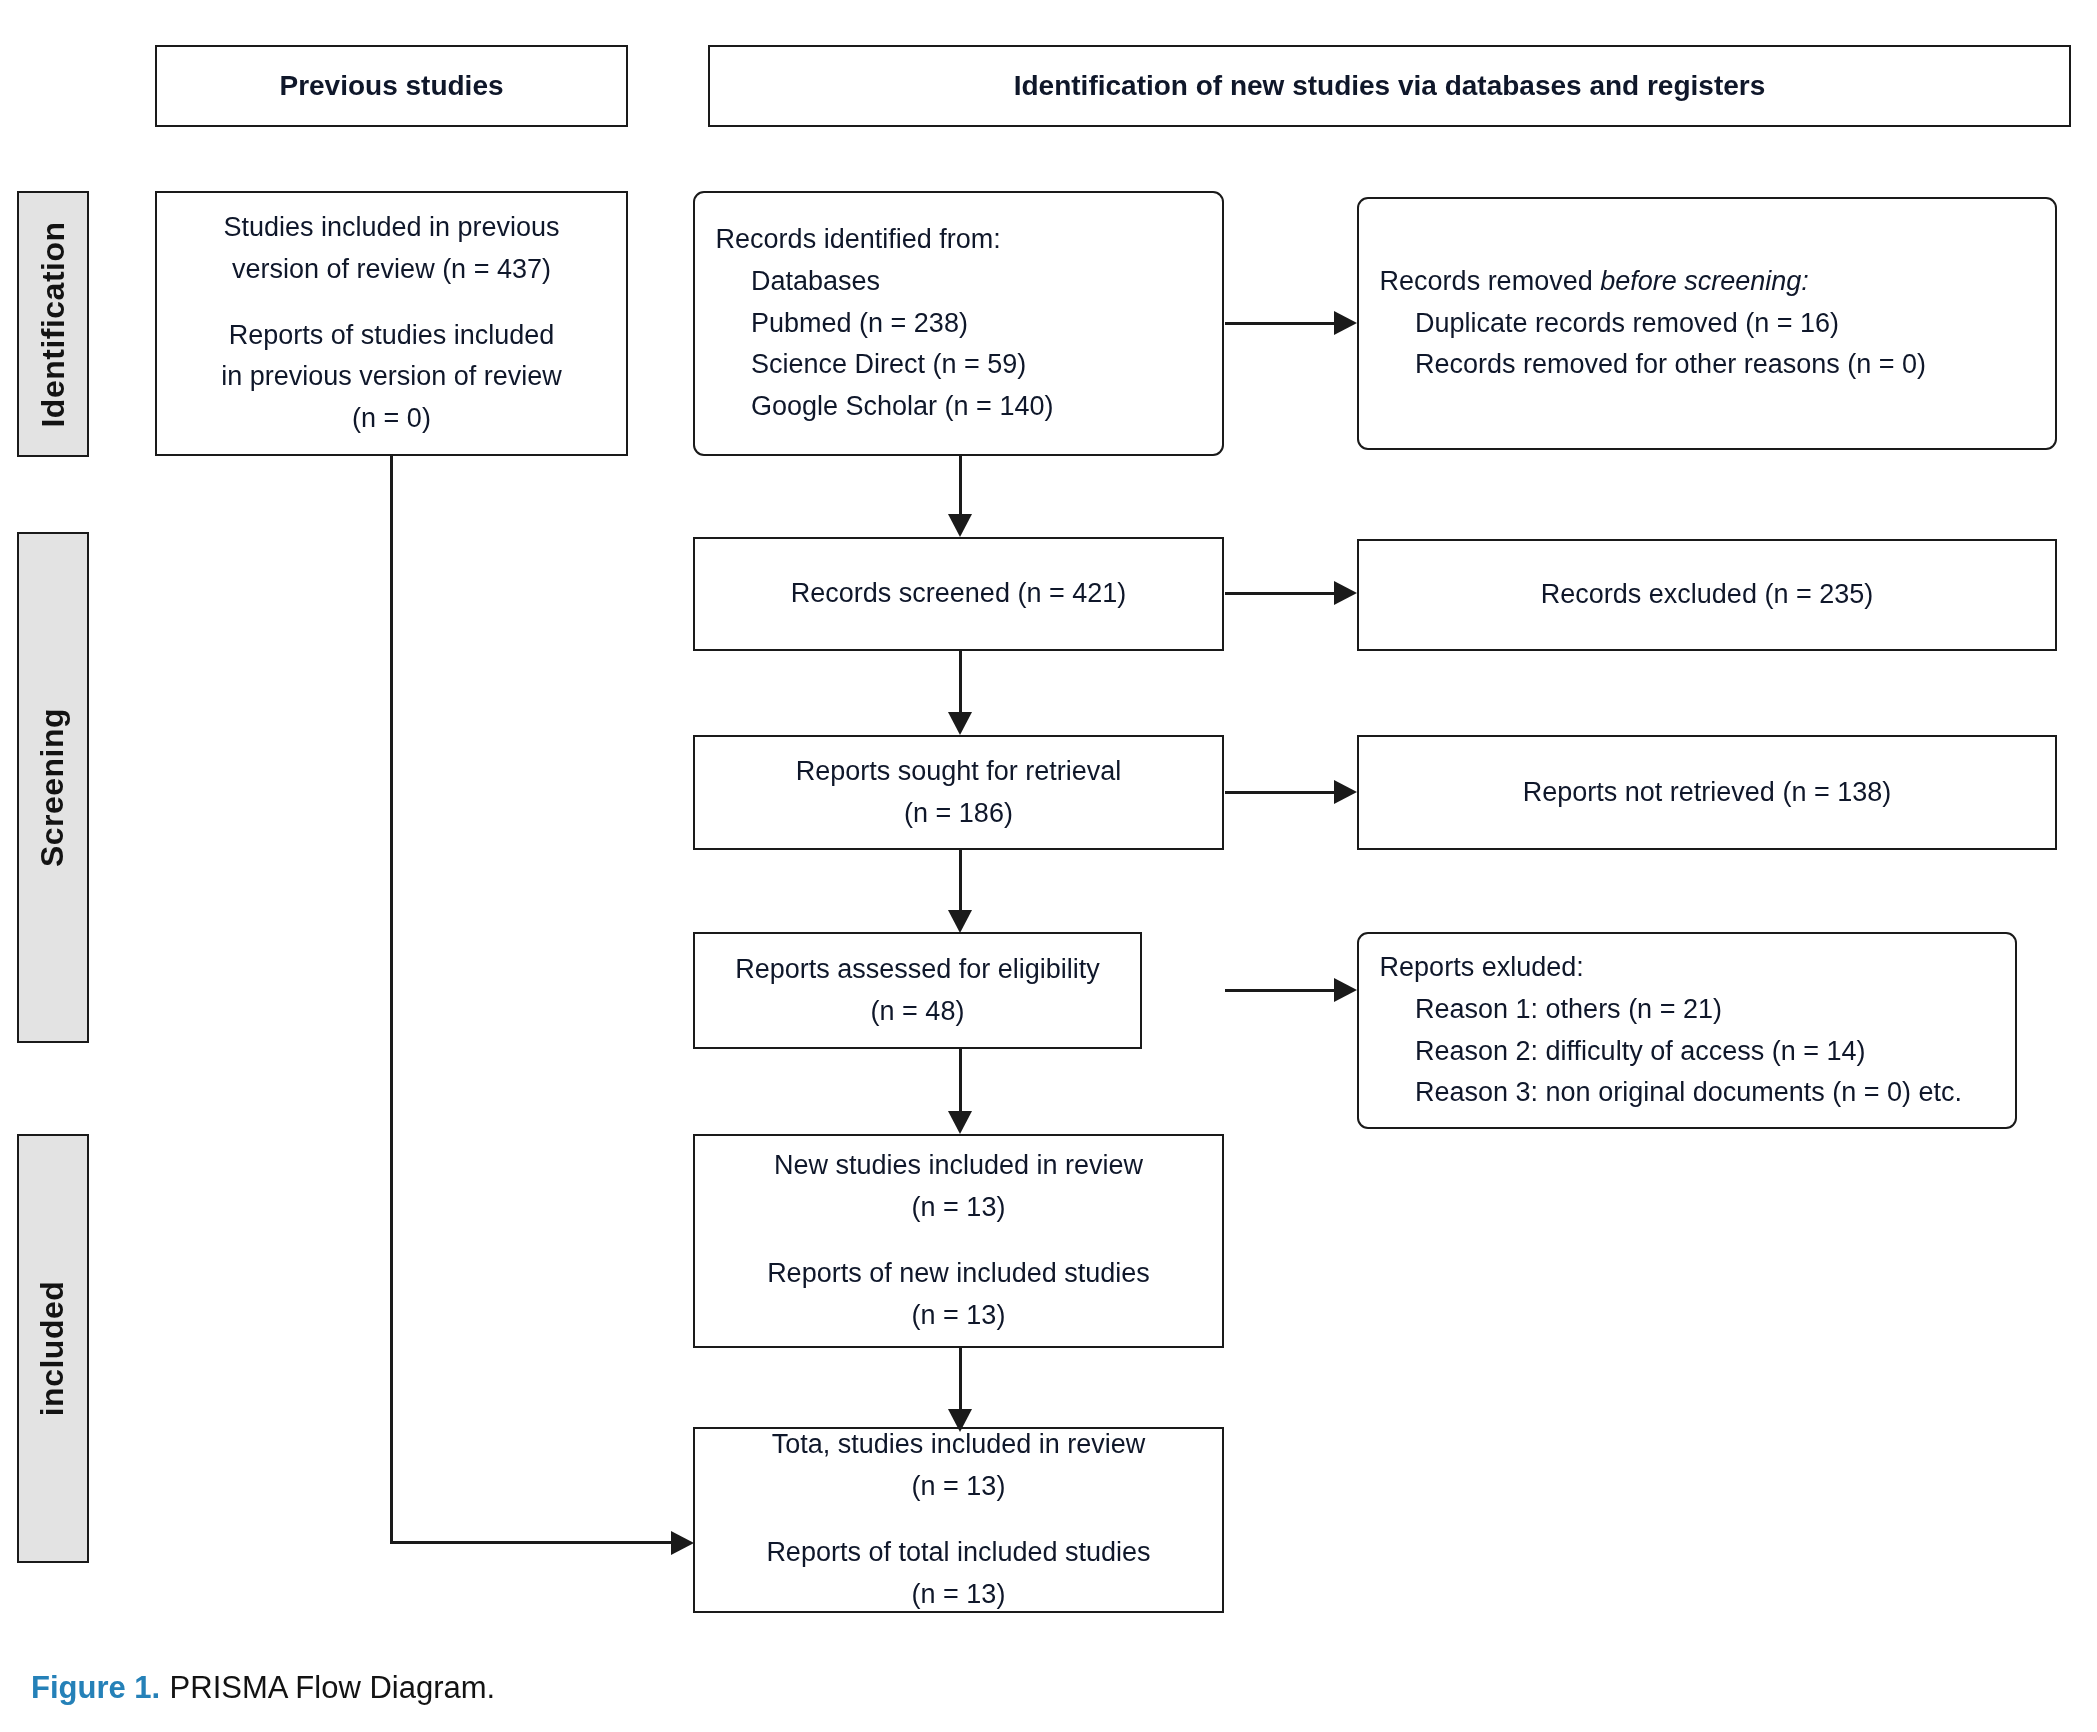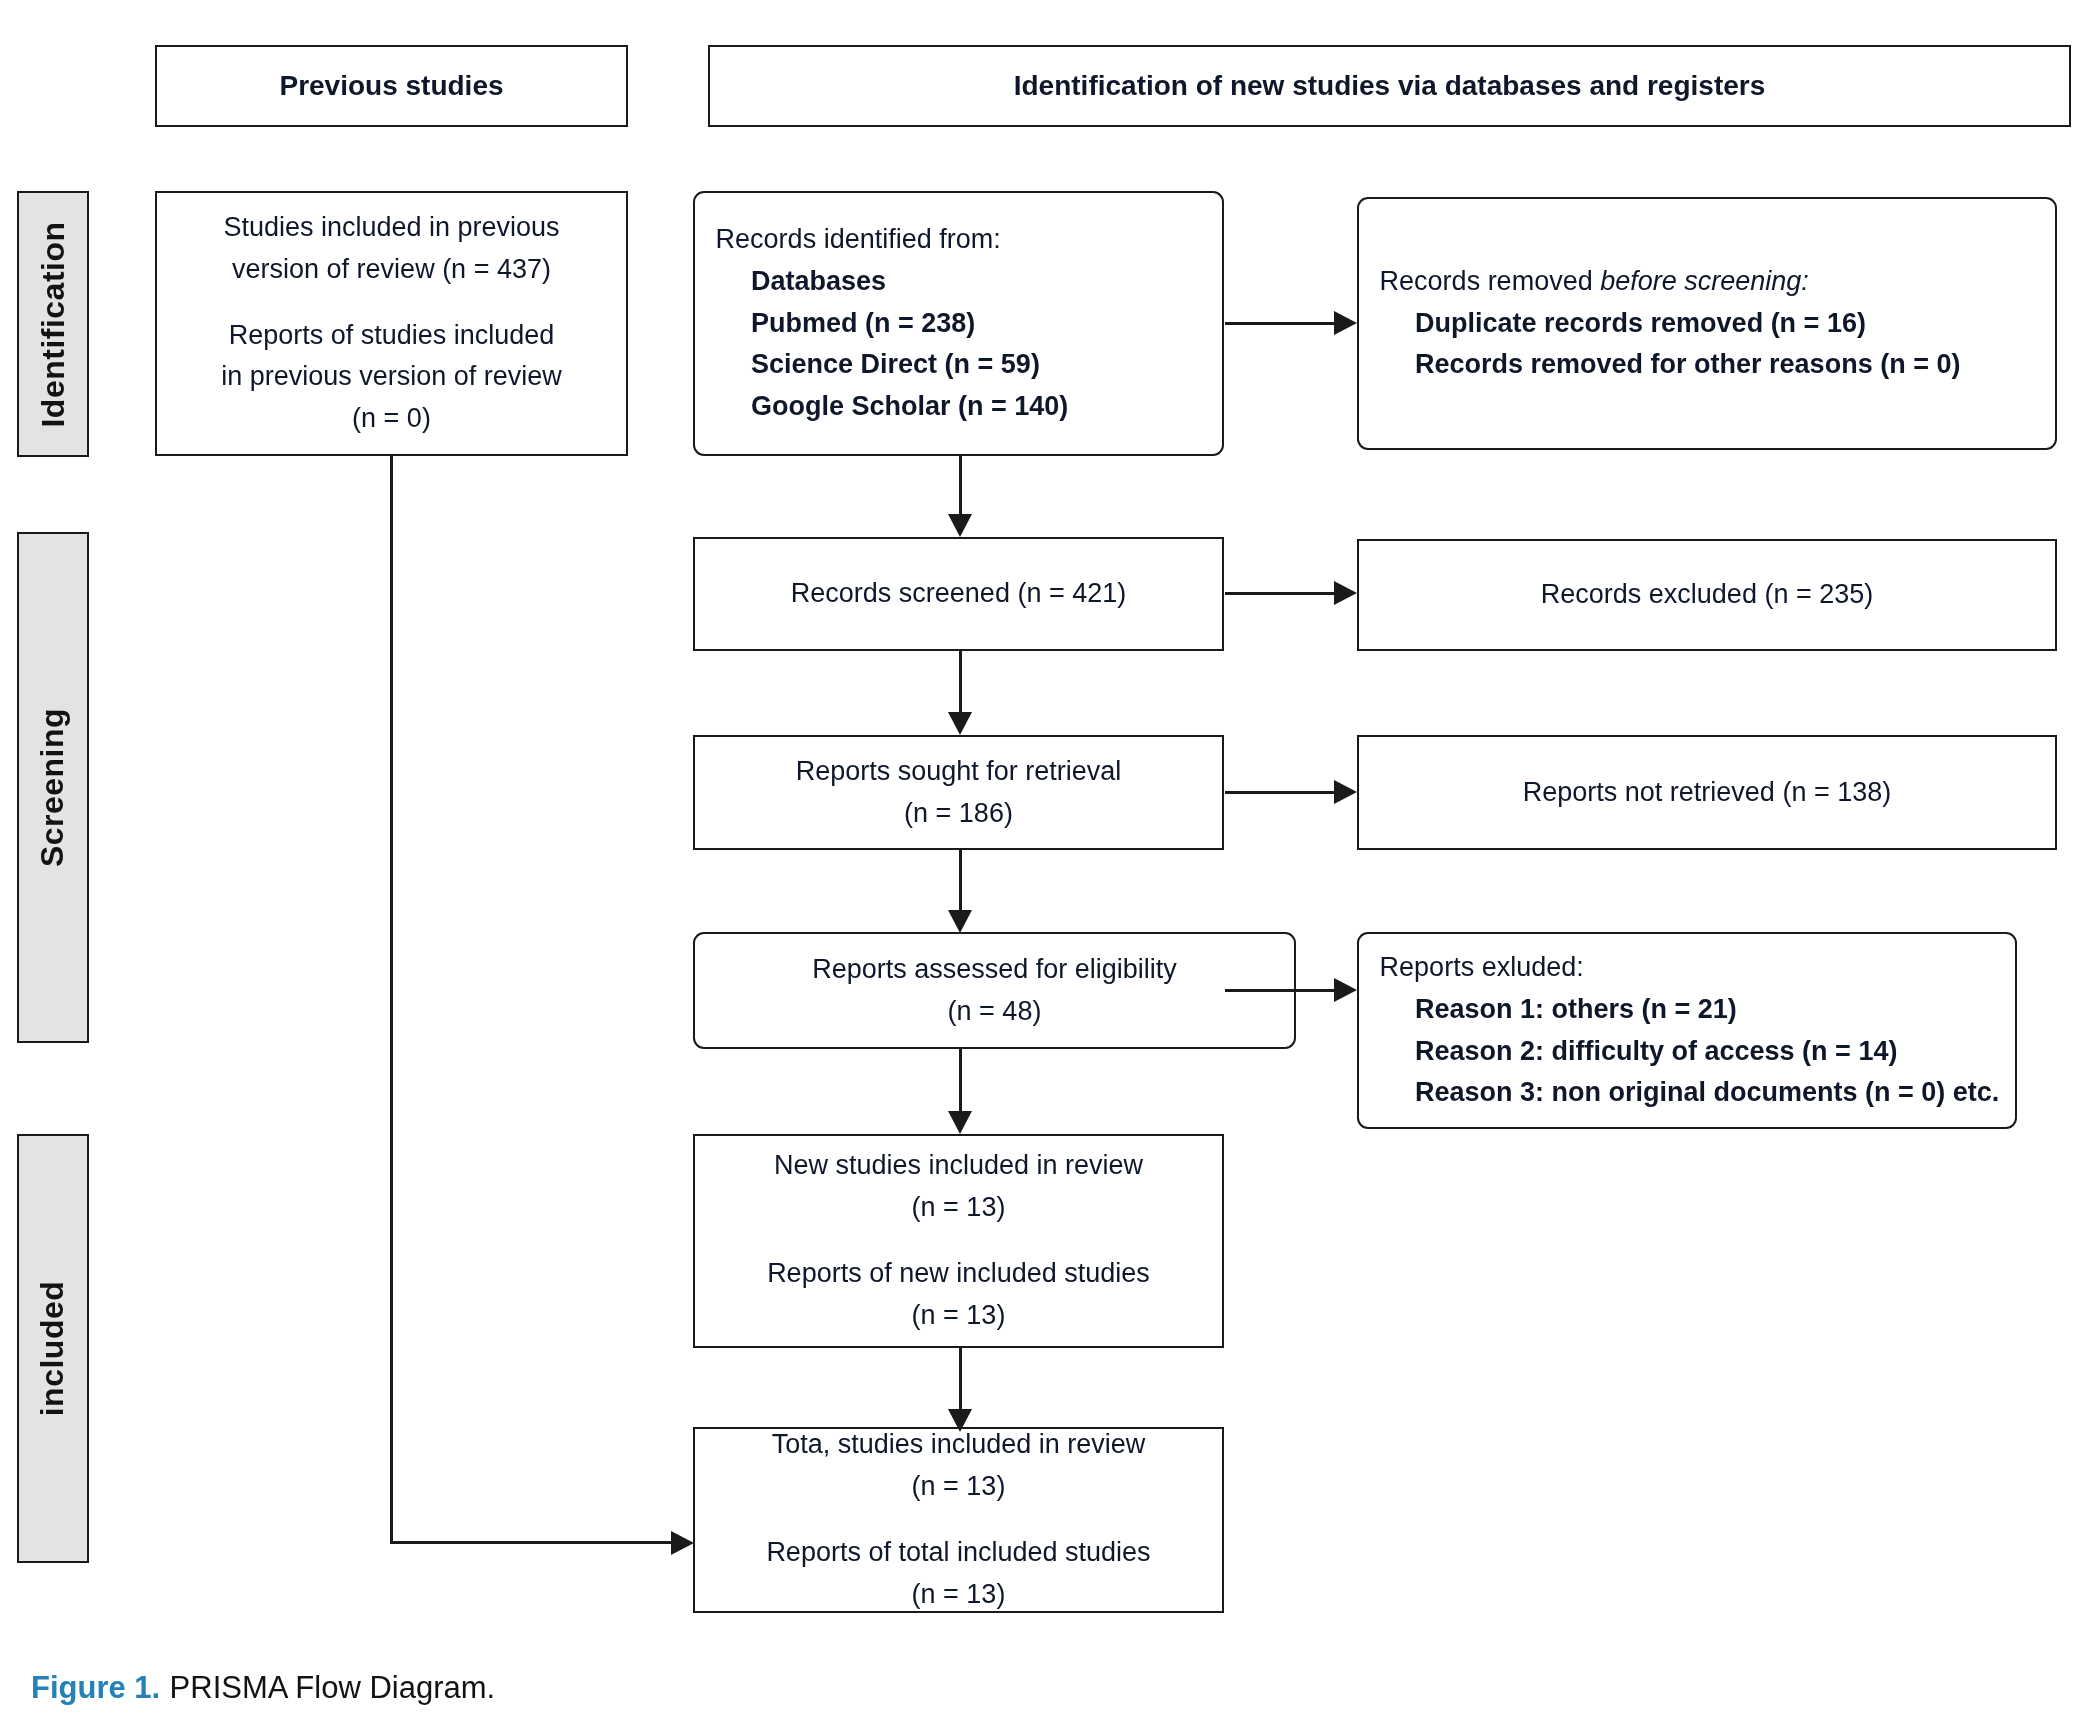--- a/index.html
+++ b/index.html
@@ -43,21 +43,21 @@
     display: flex;
     justify-content: center;
     align-items: center;
     font-weight: bold;
     font-size: 28px;
     text-align: center;
   }
   .para { margin: 0; }
   .para + .para { margin-top: 24px; }
   .bline { padding-left: 20.6px; padding-right: 7.5px; }
-  .bline.indent { padding-left: 56px; font-weight: bold; }
+  .bline.indent { padding-left: 56px; }
   .it { font-style: italic; }
   .sideband {
     position: absolute;
     background: #e3e3e3;
     border: 2.8px solid #1a1a1a;
     box-sizing: border-box;
     display: flex;
     justify-content: center;
     align-items: center;
   }
@@ -140,21 +140,21 @@
 
   <div class="box center-box" style="left:693px; top:537px; width:531px; height:114px;">
     <div>Records screened (n = 421)</div>
   </div>
 
   <div class="box center-box" style="left:693px; top:735px; width:531px; height:115px;">
     <div>Reports sought for retrieval</div>
     <div>(n = 186)</div>
   </div>
 
-  <div class="box center-box" style="left:693px; top:932px; width:603px; height:117px;border-radius:11px;">
+  <div class="box center-box" style="left:693px; top:932px; width:449px; height:117px;">
     <div>Reports assessed for eligibility</div>
     <div>(n = 48)</div>
   </div>
 
   <div class="box center-box" style="left:693px; top:1134px; width:531px; height:214px;">
     <div class="para">
       <div>New studies included in review</div>
       <div>(n = 13)</div>
     </div>
     <div class="para">

